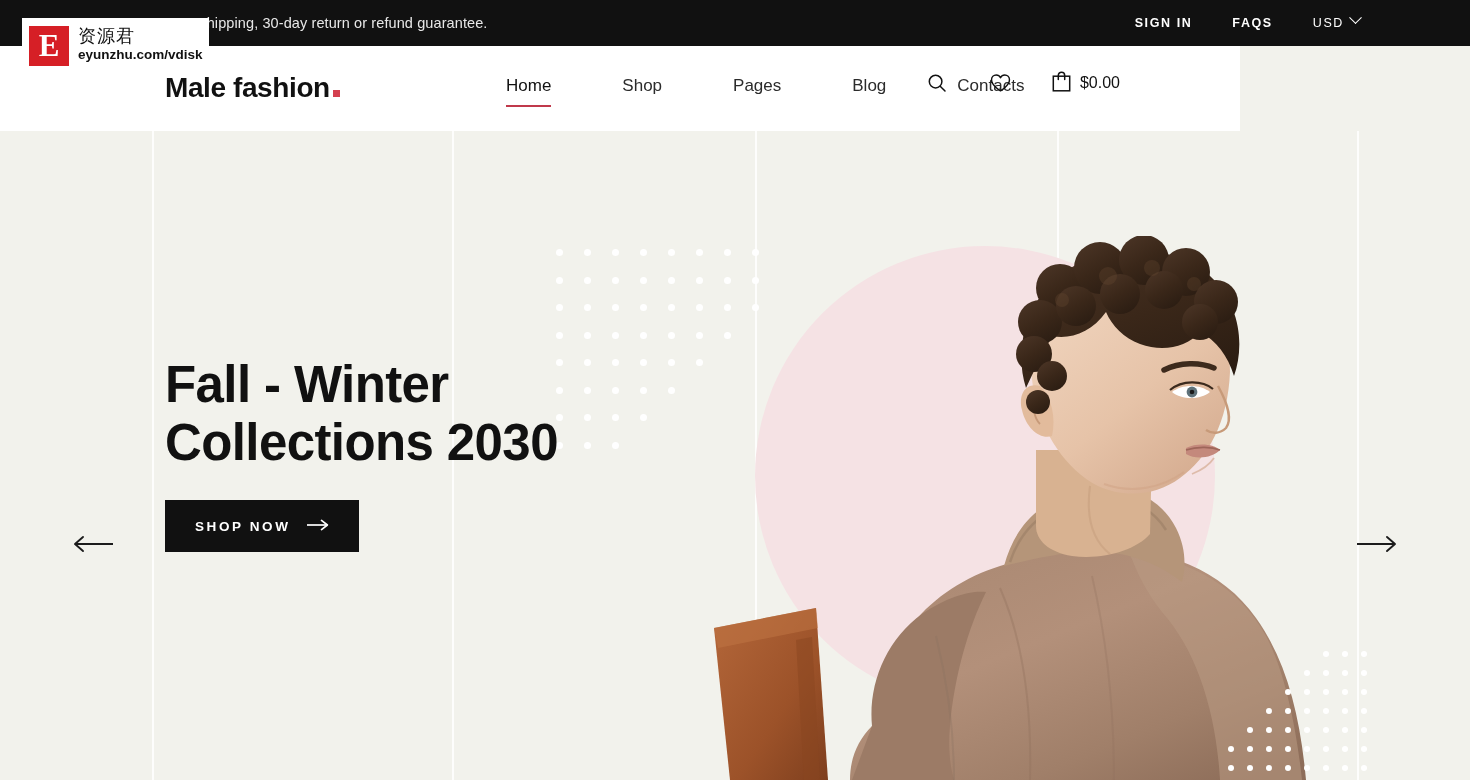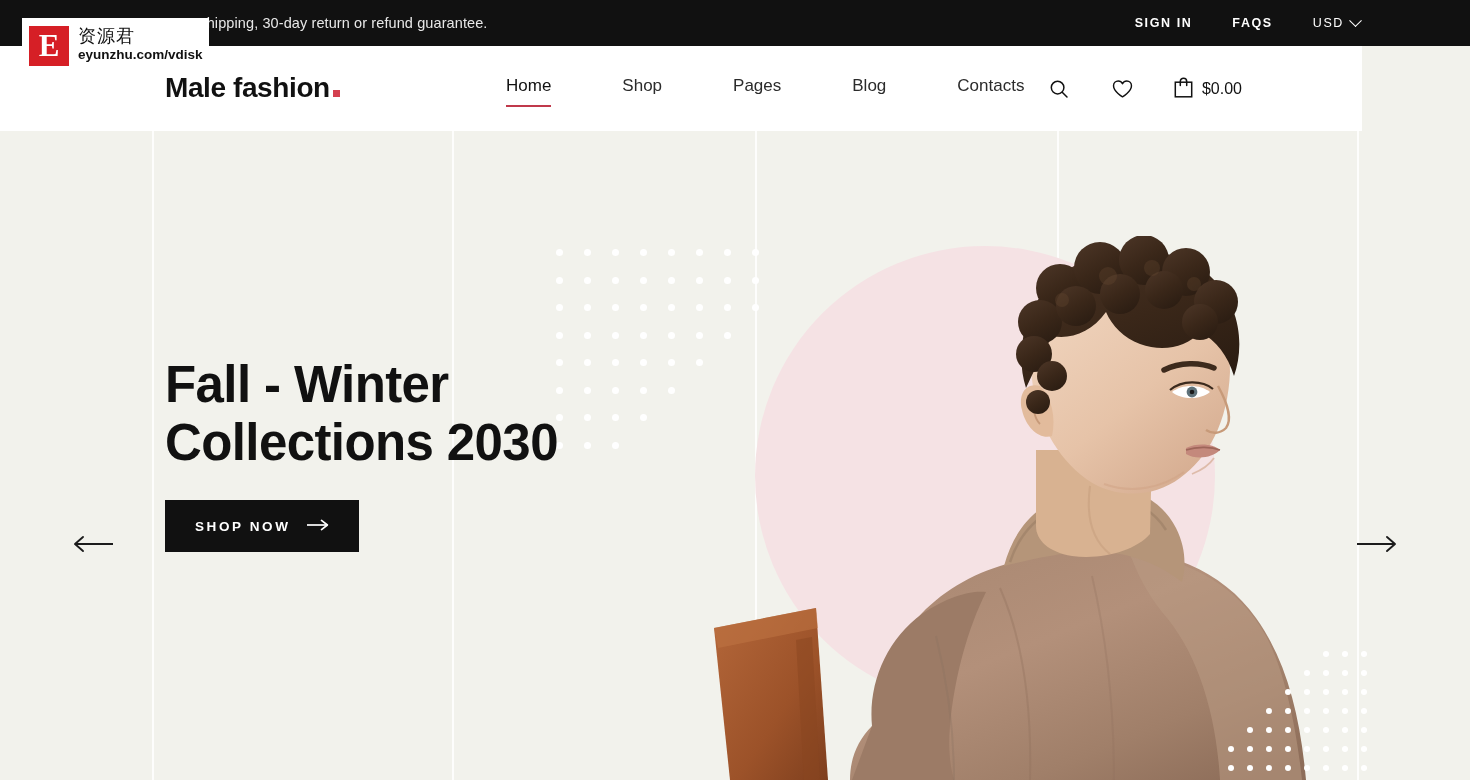--- a/index.html
+++ b/index.html
@@ -46,21 +46,21 @@
     font-size: 12.5px;
     letter-spacing: 1.6px;
     color: #ffffff;
     text-decoration: none;
     padding: 0 20px;
     font-weight: 700;
     white-space: nowrap;
   }
   .currency {
     display: flex;
-    align-items: center;
+    align-items: flex-start;
     gap: 7px;
     padding-left: 20px;
     cursor: pointer;
   }
   .currency-label {
     font-size: 12.5px;
     letter-spacing: 1.6px;
     color: #ffffff;
     white-space: nowrap;
   }
@@ -69,21 +69,21 @@
     width: 9px; height: 9px;
     border-right: 1.6px solid #ffffff;
     border-bottom: 1.6px solid #ffffff;
     transform: rotate(45deg) translate(-2px, -2px);
   }
 
   
   .header {
     position: absolute;
     top: 46px; left: 0;
-    width: 1362px;
+    width: 1240px;
     height: 85px;
     background: #ffffff;
     z-index: 18;
   }
   .logo {
     position: absolute;
     left: 165px;
     top: 26px;
     font-size: 28px;
     font-weight: 700;
@@ -123,21 +123,21 @@
     position: absolute;
     left: 0; bottom: 0;
     width: 100%;
     height: 2.5px;
     background: #c0394b;
   }
 
   .header-icons {
     position: absolute;
     right: 120px;
-    top: 30px;
+    top: 24px;
     display: flex;
     align-items: center;
     gap: 16px;
   }
   .hicon {
     width: 26px; height: 26px;
     display: flex;
     align-items: center;
     justify-content: center;
     margin-left: 22px;

